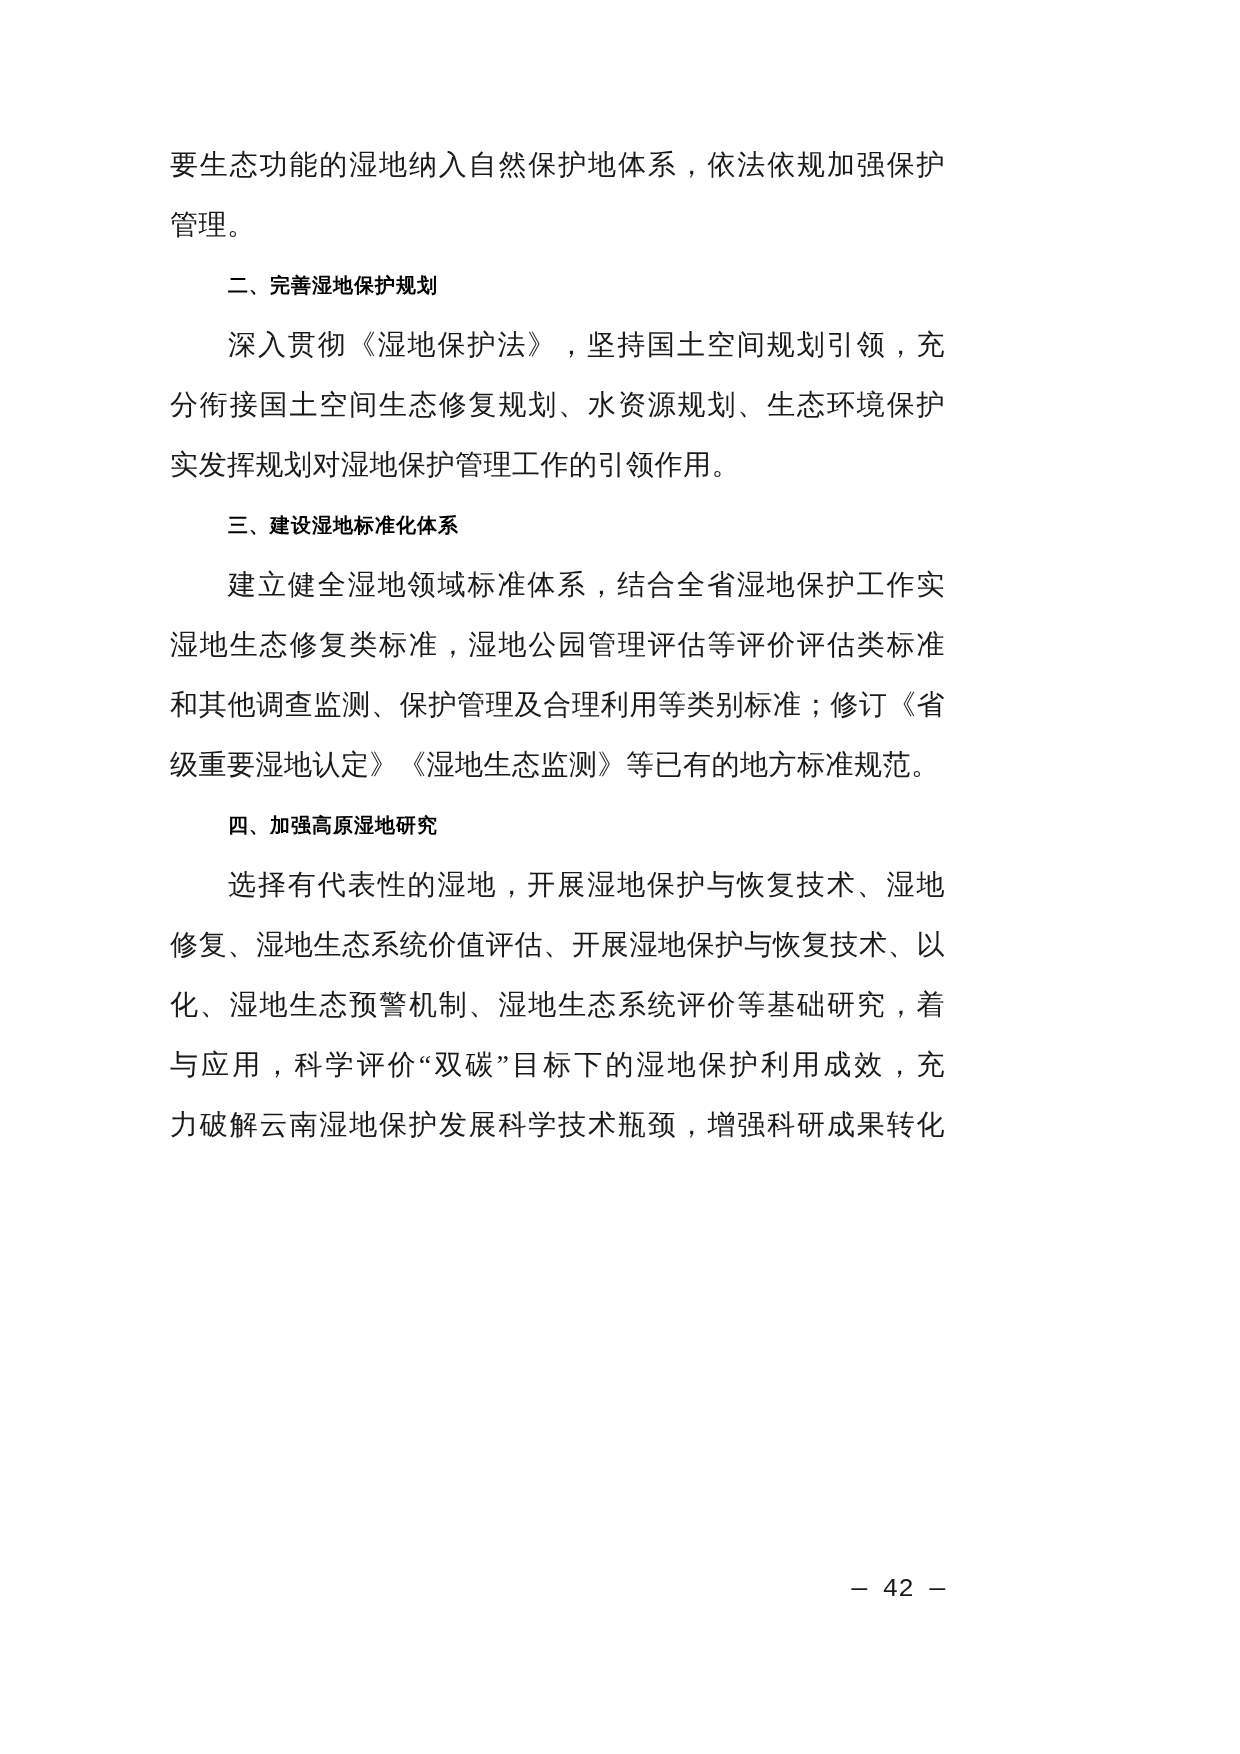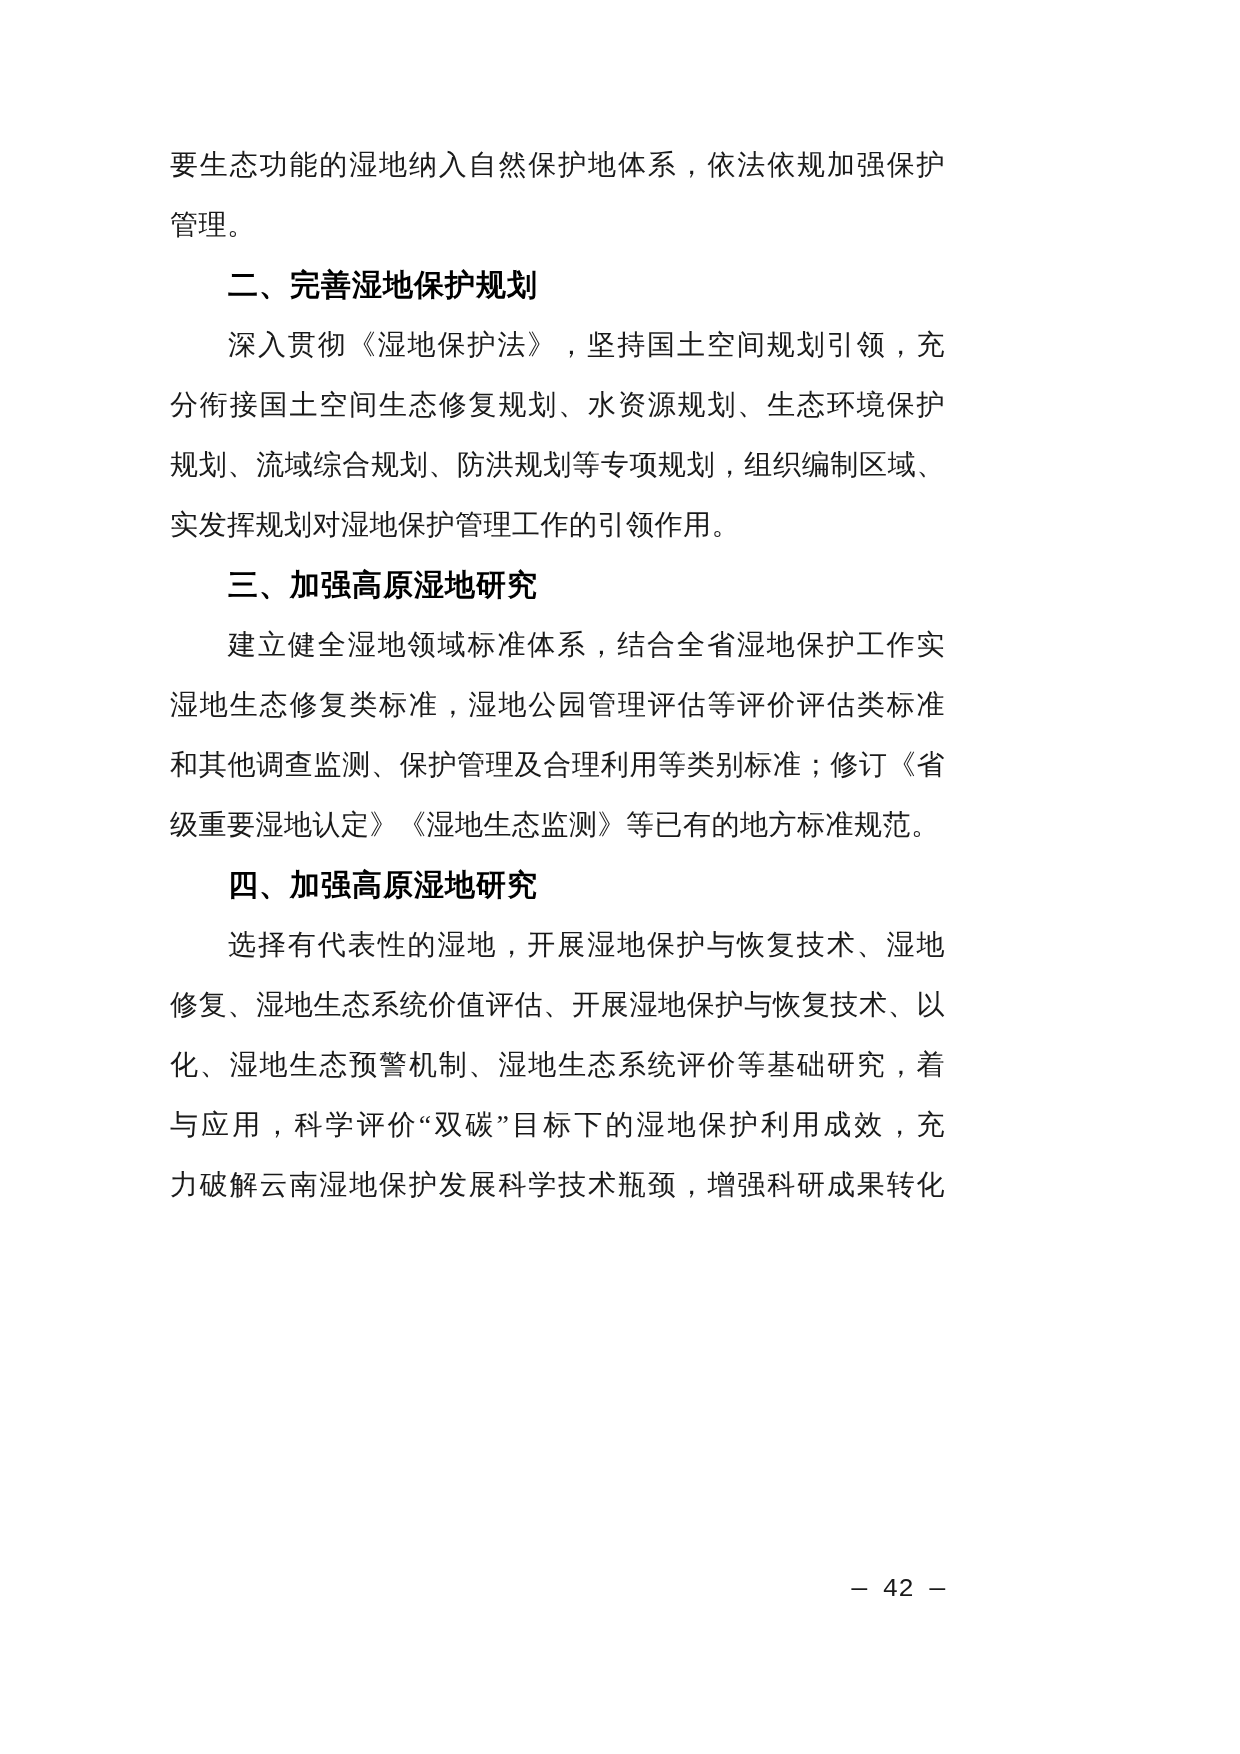--- a/index.html
+++ b/index.html
@@ -34,21 +34,21 @@
   }
   .line.last {
     text-align-last: left;
   }
   .line.indent {
     padding-left: 58px;
   }
   .heading {
     font-family: "Liberation Sans", "DejaVu Sans", sans-serif;
     font-weight: 700;
-    font-size: 30px;
+    font-size: 20px;
     line-height: 60px;
     padding-left: 58px;
     letter-spacing: 1px;
     color: #000000;
   }
   .footer {
     position: absolute;
     left: 170px;
     top: 1572px;
     width: 775px;
@@ -62,23 +62,22 @@
 </head>
 <body>
 
 <div class="page">
   <div class="content">
       <div class="line">要生态功能的湿地纳入自然保护地体系，依法依规加强保护</div>
       <div class="line last">管理。</div>
       <div class="heading">二、完善湿地保护规划</div>
       <div class="line indent">深入贯彻《湿地保护法》，坚持国土空间规划引领，充</div>
       <div class="line">分衔接国土空间生态修复规划、水资源规划、生态环境保护</div>
-      <div class="line">规划、流域综合规划、防洪规划等专项规划，组织编制区域、</div>
       <div class="line last">实发挥规划对湿地保护管理工作的引领作用。</div>
-      <div class="heading">三、加强高原湿地研究</div>
+      <div class="heading">三、建设湿地标准化体系</div>
       <div class="line indent">建立健全湿地领域标准体系，结合全省湿地保护工作实</div>
       <div class="line">湿地生态修复类标准，湿地公园管理评估等评价评估类标准</div>
       <div class="line">和其他调查监测、保护管理及合理利用等类别标准；修订《省</div>
       <div class="line last">级重要湿地认定》《湿地生态监测》等已有的地方标准规范。</div>
       <div class="heading">四、加强高原湿地研究</div>
       <div class="line indent">选择有代表性的湿地，开展湿地保护与恢复技术、湿地</div>
       <div class="line">修复、湿地生态系统价值评估、开展湿地保护与恢复技术、以</div>
       <div class="line">化、湿地生态预警机制、湿地生态系统评价等基础研究，着</div>
       <div class="line">与应用，科学评价“双碳”目标下的湿地保护利用成效，充</div>
       <div class="line">力破解云南湿地保护发展科学技术瓶颈，增强科研成果转化</div>

